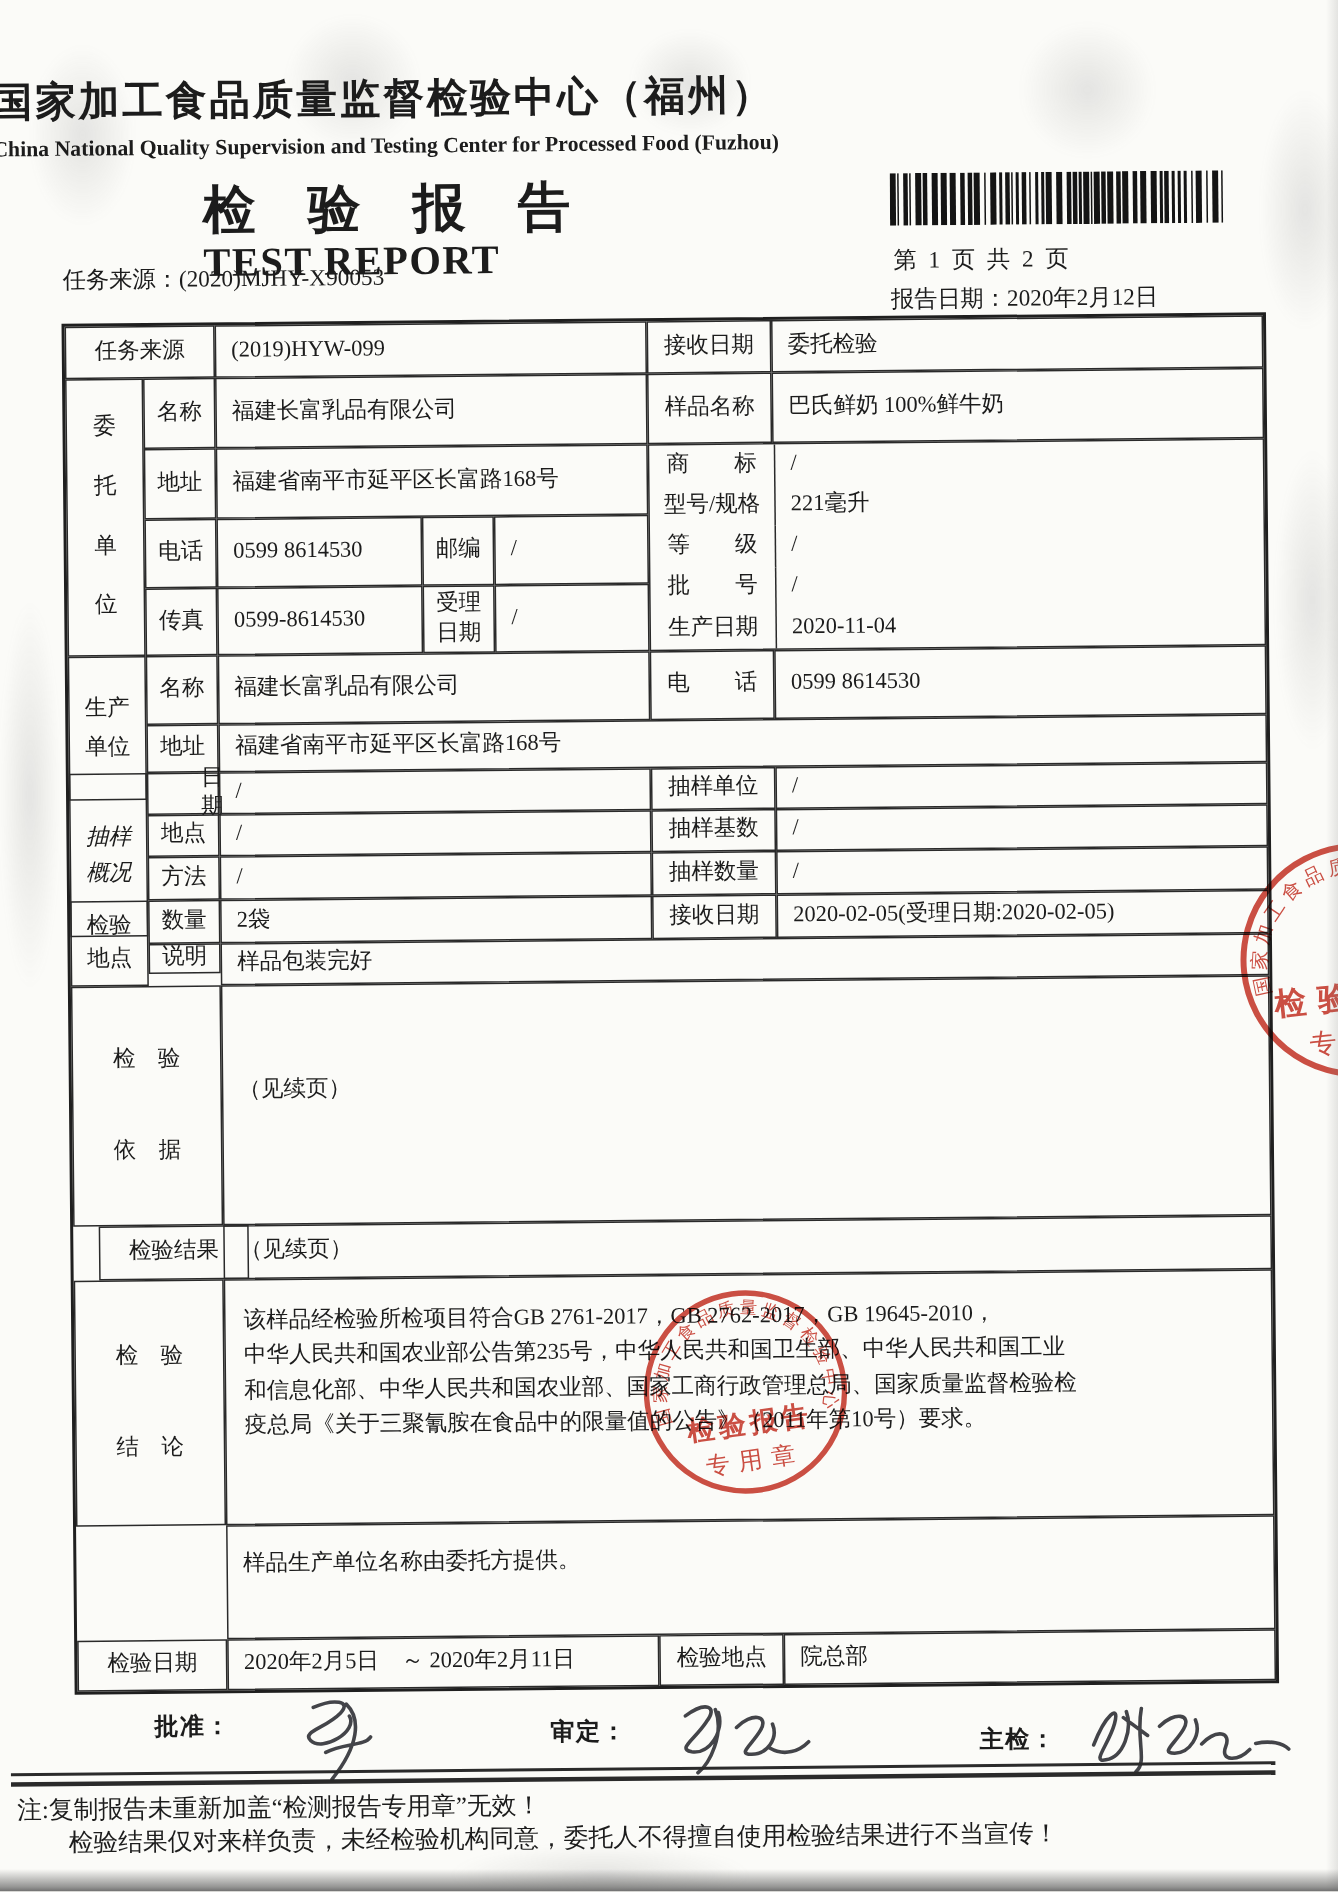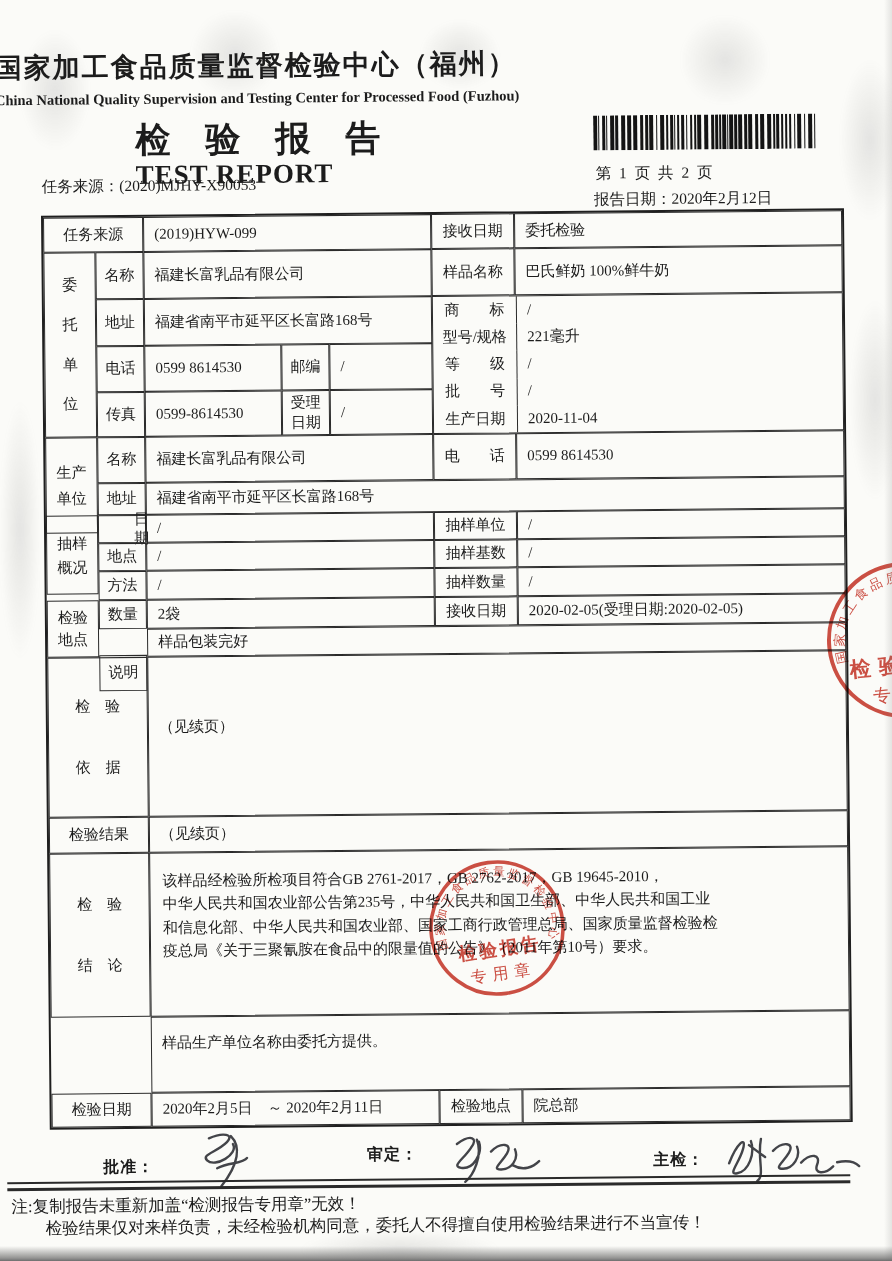--- a/index.html
+++ b/index.html
@@ -122,21 +122,21 @@
       <div class="cell lbl" style="left:0px;top:220px;width:52px;height:96px;">
         <span class="vt" style="width:2.2em;line-height:1.75;">生产单位</span>
       </div>
       <div class="cell lbl" style="left:52px;top:220px;width:48px;height:46px;">名称</div>
       <div class="cell val" style="left:100px;top:220px;width:288px;height:46px;">福建长富乳品有限公司</div>
       <div class="cell lbl" style="left:388px;top:220px;width:83px;height:46px;">电　　话</div>
       <div class="cell val" style="left:471px;top:220px;width:328px;height:46px;">0599 8614530</div>
       <div class="cell lbl" style="left:52px;top:266px;width:48px;height:32px;">地址</div>
       <div class="cell val" style="left:100px;top:266px;width:699px;height:32px;">福建省南平市延平区长富路168号</div>
 
-      <div class="cell lbl" style="left:0px;top:298px;width:52px;height:79px;">
+      <div class="cell lbl" style="left:0px;top:298px;width:52px;height:109px;font-style:italic;">
         <span class="vt" style="width:2.2em;line-height:1.6;">抽样概况</span>
       </div>
       <div class="cell lbl" style="left:52px;top:298px;width:48px;height:28px;padding-left:42px;">日期</div>
       <div class="cell val" style="left:100px;top:298px;width:288px;height:28px;">/</div>
       <div class="cell lbl" style="left:388px;top:298px;width:83px;height:28px;">抽样单位</div>
       <div class="cell val" style="left:471px;top:298px;width:328px;height:28px;">/</div>
       <div class="cell lbl" style="left:52px;top:326px;width:48px;height:28px;">地点</div>
       <div class="cell val" style="left:100px;top:326px;width:288px;height:28px;">/</div>
       <div class="cell lbl" style="left:388px;top:326px;width:83px;height:28px;">抽样基数</div>
       <div class="cell val" style="left:471px;top:326px;width:328px;height:28px;">/</div>
@@ -145,51 +145,51 @@
       <div class="cell lbl" style="left:388px;top:354px;width:83px;height:29px;">抽样数量</div>
       <div class="cell val" style="left:471px;top:354px;width:328px;height:29px;">/</div>
 
       <div class="cell lbl" style="left:0px;top:383px;width:52px;height:57px;">
         <span class="vt" style="width:2.2em;line-height:1.45;">检验地点</span>
       </div>
       <div class="cell lbl" style="left:52px;top:383px;width:48px;height:29px;">数量</div>
       <div class="cell val" style="left:100px;top:383px;width:288px;height:29px;">2袋</div>
       <div class="cell lbl" style="left:388px;top:383px;width:83px;height:29px;">接收日期</div>
       <div class="cell val" style="left:471px;top:383px;width:328px;height:29px;">2020-02-05(受理日期:2020-02-05)</div>
-      <div class="cell lbl" style="left:52px;top:412px;width:48px;height:36px;margin-top:26px;">说明</div>
+      <div class="cell lbl" style="left:52px;top:412px;width:48px;height:20px;">说明</div>
       <div class="cell val" style="left:100px;top:412px;width:699px;height:28px;">样品包装完好</div>
 
       <div class="cell lbl colLbl" style="left:0px;top:440px;width:100px;height:160px;gap:42px;">
         <span>检　验</span>
         <span>依　据</span>
       </div>
       <div class="cell val" style="left:100px;top:440px;width:699px;height:160px;align-items:flex-start;padding-top:60px;">（见续页）</div>
 
-      <div class="cell lbl" style="left:0px;top:600px;width:100px;height:36px;">检验结果</div>
+      <div class="cell lbl" style="left:17px;top:600px;width:100px;height:36px;">检验结果</div>
       <div class="cell val" style="left:100px;top:600px;width:699px;height:36px;">（见续页）</div>
 
       <div class="cell lbl colLbl" style="left:0px;top:636px;width:100px;height:164px;gap:42px;">
         <span>检　验</span>
         <span>结　论</span>
       </div>
       <div class="cell val pre" style="left:100px;top:636px;width:699px;height:164px;align-items:flex-start;padding:16px 14px 8px 12px;line-height:1.55;">该样品经检验所检项目符合GB 2761-2017，GB 2762-2017，GB 19645-2010，
 中华人民共和国农业部公告第235号，中华人民共和国卫生部、中华人民共和国工业
 和信息化部、中华人民共和国农业部、国家工商行政管理总局、国家质量监督检验检
 疫总局《关于三聚氰胺在食品中的限量值的公告》（2011年第10号）要求。</div>
 
       <div class="cell val" style="left:100px;top:800px;width:699px;height:76px;align-items:flex-start;padding-top:16px;">样品生产单位名称由委托方提供。</div>
 
       <div class="cell lbl" style="left:0px;top:876px;width:100px;height:34px;">检验日期</div>
       <div class="cell val" style="left:100px;top:876px;width:288px;height:34px;">2020年2月5日　～ 2020年2月11日</div>
       <div class="cell lbl" style="left:388px;top:876px;width:83px;height:34px;">检验地点</div>
       <div class="cell val" style="left:471px;top:876px;width:328px;height:34px;">院总部</div>
     </div>
 
     <div class="sigrow">
-      <span class="siglbl" style="left:98px;top:28px;">批准：</span>
+      <span class="siglbl" style="left:98px;top:12px;">批准：</span>
       <span class="sig" style="left:182px;top:-4px;">
         <svg width="95" height="68" viewBox="0 0 95 68">
           <path d="M22,14 C36,8 48,10 40,18 C30,28 14,30 20,36 C28,44 52,30 46,20 M44,12 C54,22 52,40 34,62 M30,44 C42,38 56,40 60,34"></path>
         </svg>
       </span>
       <span class="siglbl" style="left:362px;top:18px;">审定：</span>
       <span class="sig" style="left:438px;top:0px;">
         <svg width="110" height="62" viewBox="0 0 110 62">
           <path d="M14,18 C28,8 36,12 28,22 C20,34 8,40 18,42 C30,44 40,28 36,16 M34,14 C40,30 30,50 22,56 M48,26 C58,16 70,18 64,28 C58,38 48,44 58,44 C68,44 76,34 72,24 M70,40 C80,46 90,42 96,36"></path>
         </svg>

